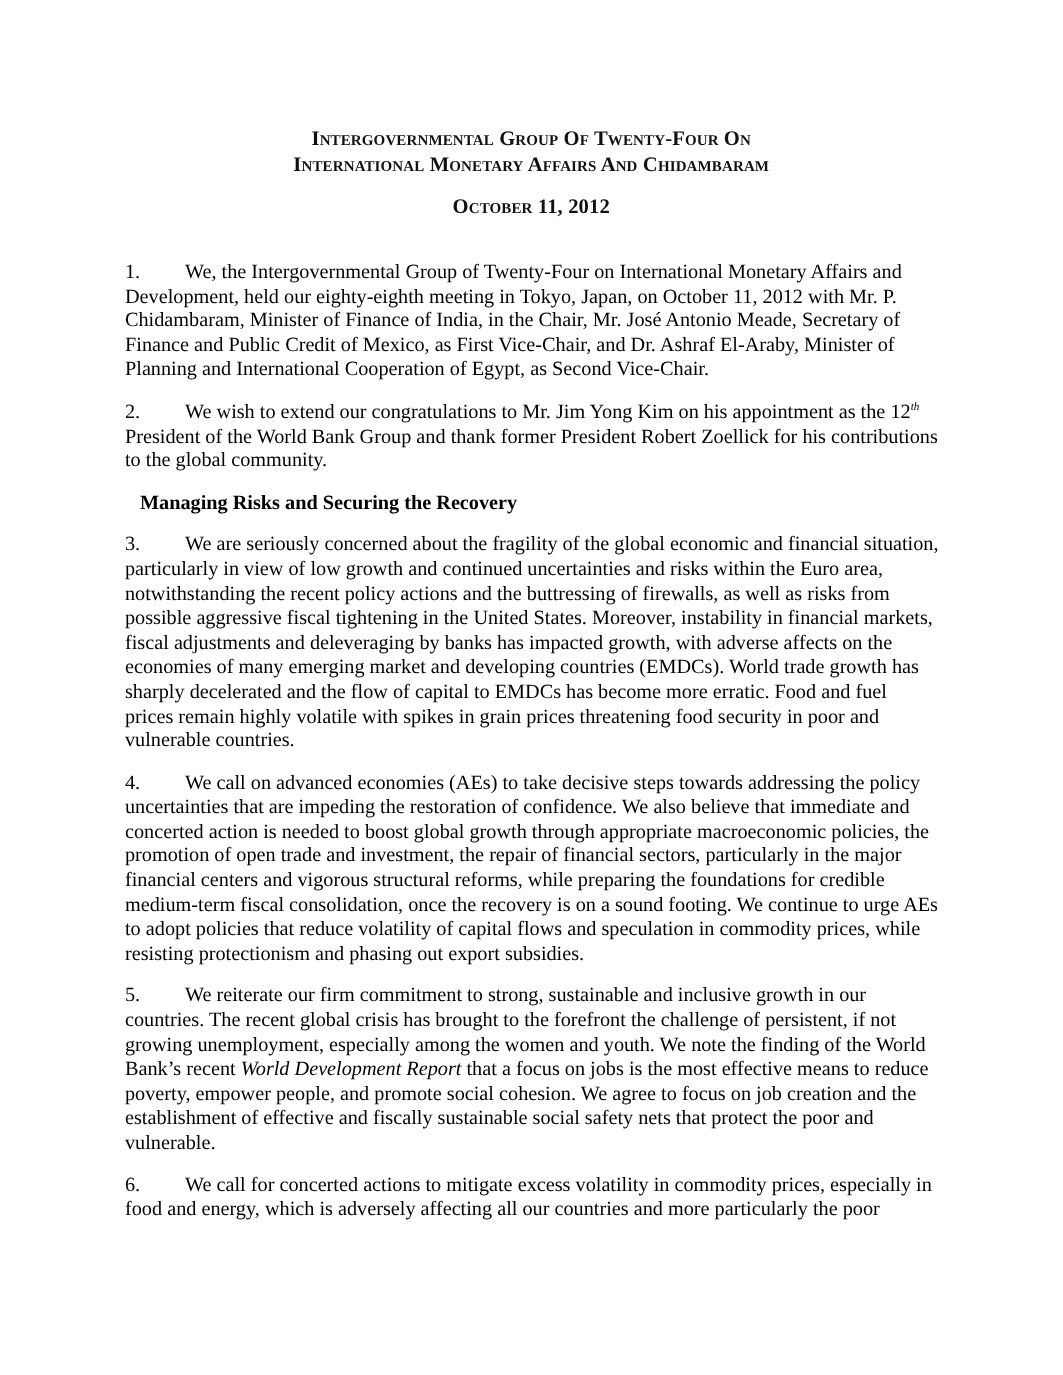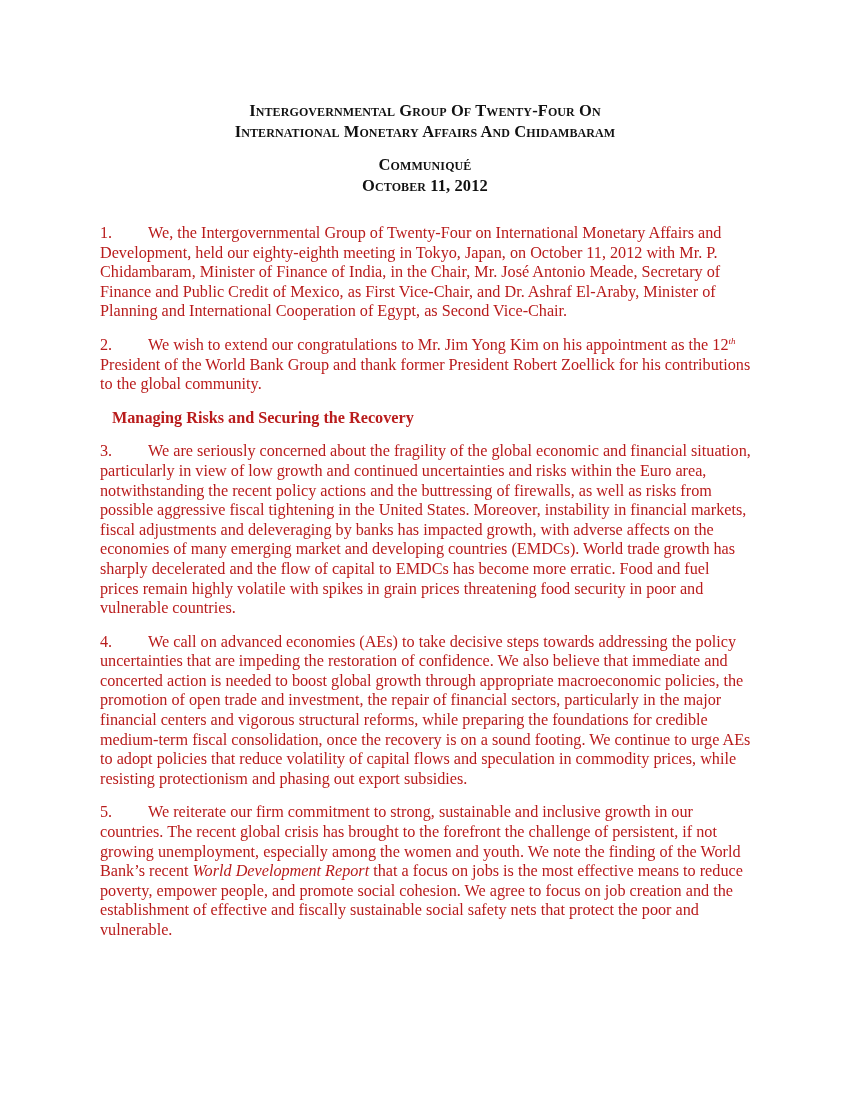--- a/index.html
+++ b/index.html
@@ -11,41 +11,40 @@
   }
   .heading-block {
     position: absolute; left: 0; width: 850px; text-align: center;
     font-weight: bold; font-variant: small-caps; font-size: 16.5px; line-height: 21px;
     color: #111;
   }
   .heading-block.title { top: 100px; }
   .heading-block.sub { top: 154px; }
   .heading-block div { letter-spacing: 0.1px; }
   .body {
-    position: absolute; left: 100px; top: 224px; width: 652px;
-    font-size: 16.2px; line-height: 19.6px; color: #b91c1c;
+    position: absolute; left: 100px; top: 208px; width: 652px;
+    font-size: 16.2px; line-height: 19.6px; color: #000000;
   }
   .para { margin: 0 0 14px 0; text-align: left; }
   .para .num { display: inline-block; width: 48px; }
   .section-heading { font-weight: bold; margin: 0 0 14px 12px; }
   sup { font-size: 9px; line-height: 0; vertical-align: super; font-style: italic; }
   em { }
 </style>
 </head>
 <body>
 
 <div class="page">
 
   <div class="heading-block title">
     <div>Intergovernmental Group Of Twenty-Four On</div>
     <div>International Monetary Affairs And Chidambaram</div>
   </div>
 
   <div class="heading-block sub">
-    <div>Communiqué</div>
     <div>October 11, 2012</div>
   </div>
 
   <div class="body">
 
     <p class="para">
       <span class="num">1.</span><span>We, the Intergovernmental Group of Twenty-Four on International Monetary Affairs and Development, held our eighty-eighth meeting in Tokyo, Japan, on October 11, 2012 with Mr. P. Chidambaram, Minister of Finance of India, in the Chair, Mr. José Antonio Meade, Secretary of Finance and Public Credit of Mexico, as First Vice-Chair, and Dr. Ashraf El-Araby, Minister of Planning and International Cooperation of Egypt, as Second Vice-Chair.</span>
     </p>
 
     <p class="para">
@@ -59,15 +58,18 @@
     </p>
 
     <p class="para">
       <span class="num">4.</span><span>We call on advanced economies (AEs) to take decisive steps towards addressing the policy uncertainties that are impeding the restoration of confidence. We also believe that immediate and concerted action is needed to boost global growth through appropriate macroeconomic policies, the promotion of open trade and investment, the repair of financial sectors, particularly in the major financial centers and vigorous structural reforms, while preparing the foundations for credible medium-term fiscal consolidation, once the recovery is on a sound footing. We continue to urge AEs to adopt policies that reduce volatility of capital flows and speculation in commodity prices, while resisting protectionism and phasing out export subsidies.</span>
     </p>
 
     <p class="para">
       <span class="num">5.</span><span>We reiterate our firm commitment to strong, sustainable and inclusive growth in our countries. The recent global crisis has brought to the forefront the challenge of persistent, if not growing unemployment, especially among the women and youth. We note the finding of the World Bank’s recent </span><em>World Development Report</em><span> that a focus on jobs is the most effective means to reduce poverty, empower people, and promote social cohesion. We agree to focus on job creation and the establishment of effective and fiscally sustainable social safety nets that protect the poor and vulnerable.</span>
     </p>
 
+    <p class="para">
+      <span class="num">6.</span><span>We call for concerted actions to mitigate excess volatility in commodity prices, especially in food and energy, which is adversely affecting all our countries and more particularly the poor</span>
+    </p>
 
   </div>
 </div>
 
 </body></html>

